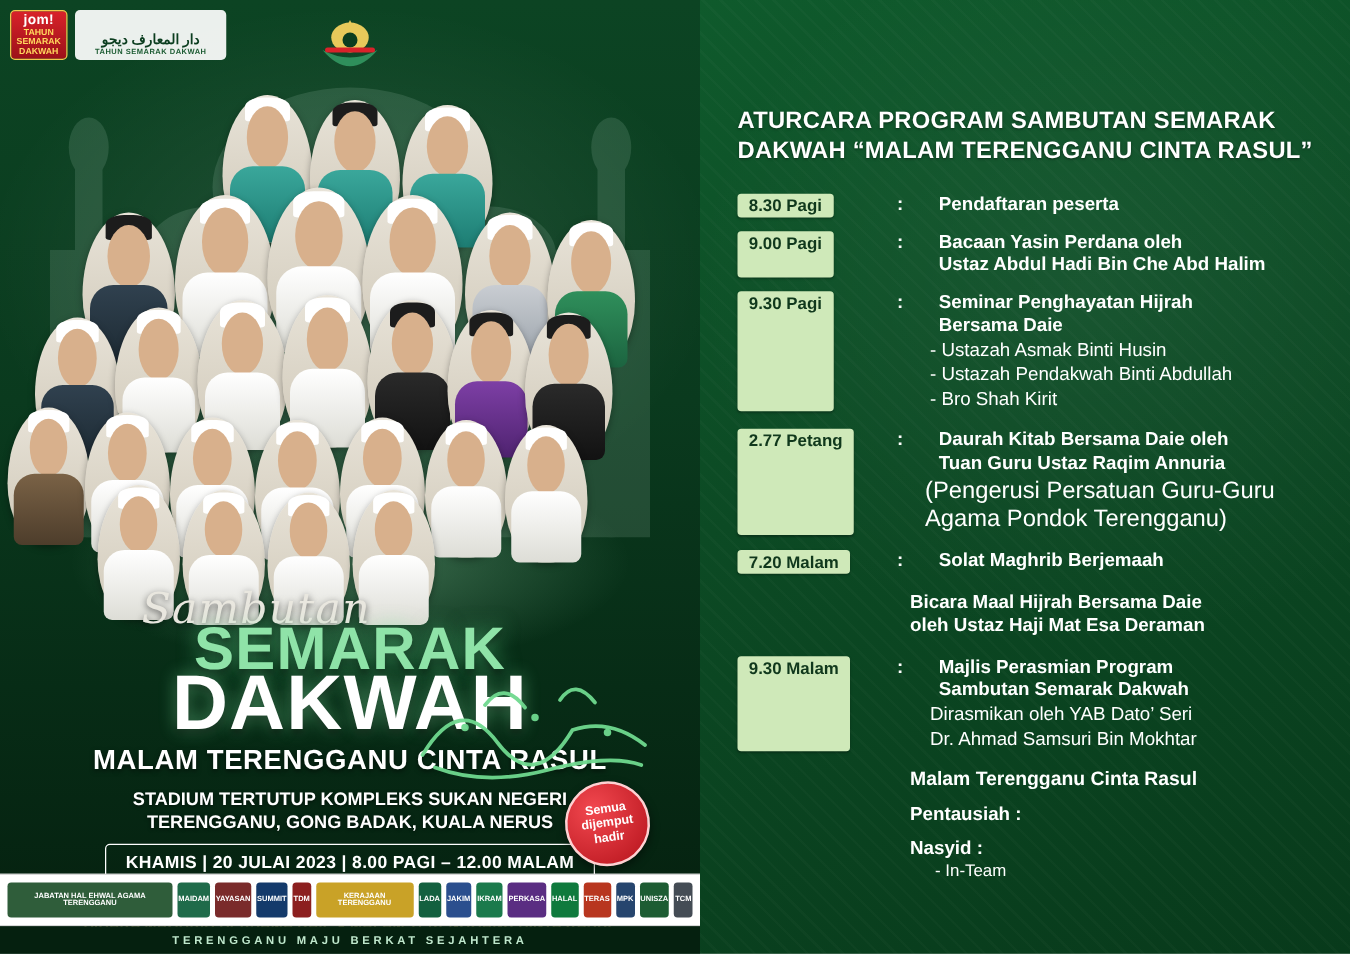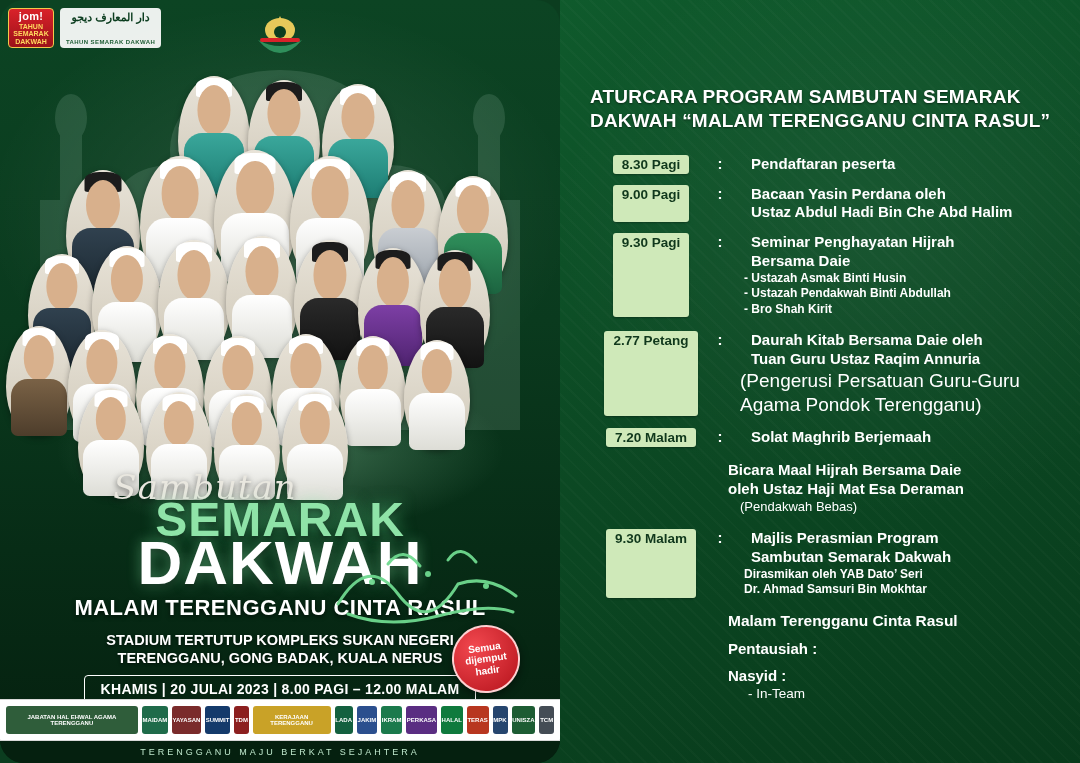--- a/index.html
+++ b/index.html
@@ -18,21 +18,20 @@
 
   
   .left {
     position: relative;
     width: 560px; height: 763px;
     background:
       radial-gradient(ellipse 420px 300px at 50% 28%, rgba(255,255,255,0.10), rgba(255,255,255,0) 70%),
       linear-gradient(180deg, #0c4423 0%, #0a3a1e 42%, #072c16 72%, #05200f 100%);
     overflow: hidden;
     flex: 0 0 560px;
-    border-radius: 24px;
   }
   
   .mosque {
     position: absolute; left: 0; top: 0; width: 560px; height: 430px;
     opacity: .13;
   }
   .lightbeam {
     position: absolute; left: -40px; top: 300px; width: 640px; height: 300px;
     background: radial-gradient(ellipse 320px 120px at 50% 50%, rgba(190,255,210,.30), rgba(190,255,210,0) 70%);
     pointer-events: none;
@@ -42,23 +41,23 @@
   .topbadges { position: absolute; left: 8px; top: 8px; display: flex; align-items: center; gap: 6px; }
   .badge-jom {
     width: 46px; height: 40px; border-radius: 4px;
     background: linear-gradient(180deg,#d9222a,#9c1119);
     display: flex; flex-direction: column; align-items: center; justify-content: center;
     color: #ffd85e; font-size: 7px; font-weight: bold; line-height: 1.1; text-align: center;
     border: 1px solid #f2c94c;
   }
   .badge-jom .big { font-size: 11px; color: #fff; letter-spacing: .3px; }
   .badge-arabic {
-    height: 40px; padding: 3px 6px; border-radius: 4px;
+    height: 40px; padding: 3px 16px; border-radius: 4px;
     background: rgba(255,255,255,.92);
-    display: flex; flex-direction: column; align-items: center; justify-content: space-between;
+    display: flex; flex-direction: column; align-items: center; justify-content: flex-end;
     color: #0b3d1f; font-size: 11px; font-weight: bold;
   }
   .badge-arabic .sub { font-size: 6px; letter-spacing: .4px; color: #1d5c33; margin-top: 1px; }
 
   
   .crest {
     position: absolute; left: 248px; top: 10px; width: 64px; height: 58px;
     display: flex; align-items: center; justify-content: center;
   }
 
@@ -164,21 +163,21 @@
   .sp {
     flex: 1 1 auto; height: 28px; border-radius: 3px;
     display: flex; align-items: center; justify-content: center;
     font-size: 6px; font-weight: bold; color: #fff; text-align: center; line-height: 1;
     overflow: hidden; padding: 1px;
   }
   .footer-strip {
     position: absolute; left: 0; bottom: 0; width: 560px; height: 22px;
     background: #05200f; color: #bfe7cc;
     display: flex; align-items: center; justify-content: center;
-    font-size: 9px; letter-spacing: 3px; font-weight: normal;
+    font-size: 9px; letter-spacing: 3px; font-weight: bold;
   }
 
   
   .right {
     position: relative;
     width: 520px; height: 763px; flex: 0 0 520px;
     background:
       radial-gradient(ellipse 460px 420px at 60% 30%, rgba(255,255,255,.05), rgba(255,255,255,0) 70%),
       linear-gradient(160deg, #0f5a2c 0%, #0c4a24 45%, #083a1b 100%);
     padding: 46px 22px 16px 30px;
@@ -191,31 +190,31 @@
   }
   .prog-title {
     position: relative;
     font-size: 19px; font-weight: bold; letter-spacing: .2px; line-height: 1.25;
     margin-bottom: 22px; color: #ffffff;
     text-shadow: 0 1px 2px rgba(0,0,0,.5);
     margin-top: 39px;
   }
   .agenda { position: relative; }
   .row { display: flex; margin-bottom: 11px; }
-  .time-cell { width: 122px; flex: 0 0 122px; display: flex; justify-content: center; }
+  .time-cell { width: 122px; flex: 0 0 122px; display: flex; justify-content: flex-start; }
   .time {
     background: #cfe9b9; color: #10381c;
     font-size: 13.5px; font-weight: bold;
     padding: 2px 9px; border-radius: 3px; white-space: nowrap;
     box-shadow: 0 1px 2px rgba(0,0,0,.3);
   }
   .colon { width: 16px; flex: 0 0 16px; text-align: center; font-size: 15px; font-weight: bold; color: #fff; }
   .desc { flex: 1 1 auto; font-size: 15px; line-height: 1.25; font-weight: bold; }
   .desc .main { color: #ffffff; margin-left: 23px; }
-  .desc .sub { font-size: 12px; font-weight: bold; padding-left: 16px; line-height: 1.3; }
+  .desc .sub { font-size: 15px; font-weight: normal; padding-left: 16px; line-height: 1.3; }
   .desc .note { font-size: 19px; font-weight: normal; padding-left: 12px; line-height: 1.25; }
   .block { position: relative; padding-left: 138px; }
   .block .main { font-size: 15px; font-weight: bold; line-height: 1.25; }
   .block .note { font-size: 13px; font-weight: normal; padding-left: 12px; line-height: 1.25; }
   .sec-title { font-size: 15.5px; font-weight: bold; margin-top: 14px; }
   .sec-head { font-size: 15px; font-weight: bold; margin-top: 10px; }
   .list { padding-left: 20px; }
   .list .li { font-size: 13.5px; line-height: 1.42; }
 </style>
 </head>
@@ -547,21 +546,20 @@
           </div>
         <div class="colon">:</div>
         <div class="desc">
             <div class="main">Solat Maghrib Berjemaah</div>
           </div>
       </div>
 
       <div class="block" style="margin-top:14px;">
         <div class="main" style="white-space:pre-line">Bicara Maal Hijrah Bersama Daie
 oleh Ustaz Haji Mat Esa Deraman</div>
-        <div class="note">(Pendakwah Bebas)</div>
       </div>
 
       <div class="row" style="margin-top:14px;">
         <div class="time-cell">
             <span class="time">9.30 Malam</span>
           </div>
         <div class="colon">:</div>
         <div class="desc">
           <div class="main" style="white-space:pre-line">Majlis Perasmian Program
 Sambutan Semarak Dakwah</div>

